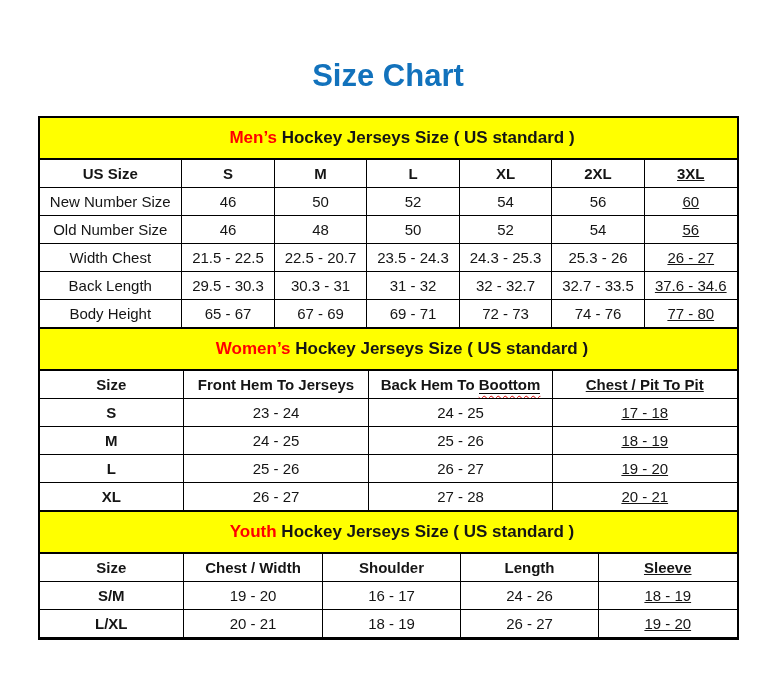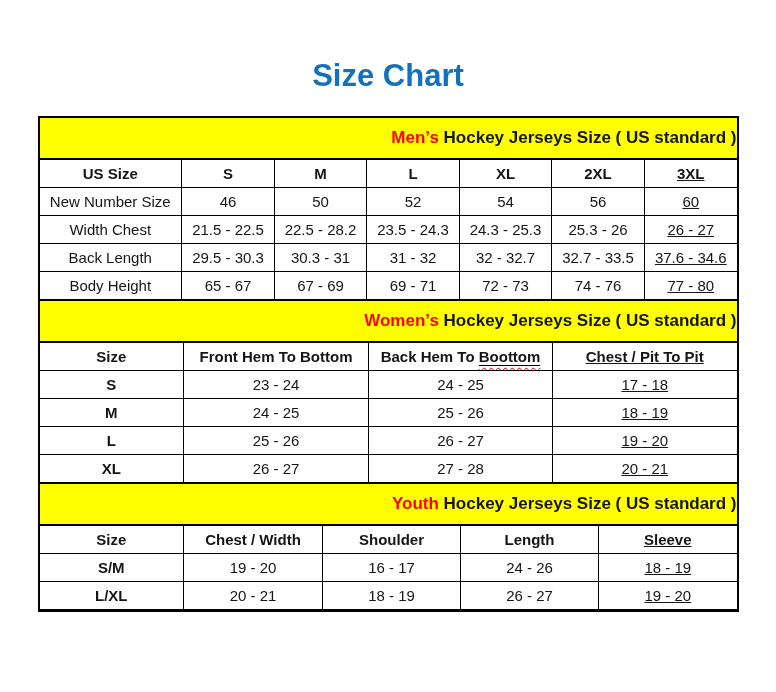--- a/index.html
+++ b/index.html
@@ -11,21 +11,21 @@
   .page-title {
     padding-top: 58px; text-align: center;
     font-size: 31px; font-weight: 700; color: #1272BC;
   }
   .chart-wrap {
     width: 697px; margin: 22px auto 0 auto;
     border: 2px solid #000;
   }
   .banner {
     background: #FFFF00; height: 40px; line-height: 40px;
-    text-align: right; font-weight: 700; font-size: 17px;
+    text-align: center; font-weight: 700; font-size: 17px;
     border-top: 1px solid #000; border-bottom: 1px solid #000; padding-left: 28px;
   }
   .banner.first { border-top: none; }
   .banner .red { color: #FF0000; }
   table {
     width: 100%; border-collapse: collapse; table-layout: fixed;
     background: #fff;
   }
   th, td {
     border: 1px solid #000; height: 27px; padding: 0 2px;
@@ -77,23 +77,32 @@
         <tr>
           <td>New Number Size</td>
           <td>46</td>
           <td>50</td>
           <td>52</td>
           <td>54</td>
           <td>56</td>
           <td>60</td>
         </tr>
         <tr>
+          <td>Old Number Size</td>
+          <td>46</td>
+          <td>48</td>
+          <td>50</td>
+          <td>52</td>
+          <td>54</td>
+          <td>56</td>
+        </tr>
+        <tr>
           <td>Width Chest</td>
           <td>21.5 - 22.5</td>
-          <td>22.5 - 28.2</td>
+          <td>22.5 - 20.7</td>
           <td>23.5 - 24.3</td>
           <td>24.3 - 25.3</td>
           <td>25.3 - 26</td>
           <td>26 - 27</td>
         </tr>
         <tr>
           <td>Back Length</td>
           <td>29.5 - 30.3</td>
           <td>30.3 - 31</td>
           <td>31 - 32</td>
@@ -118,21 +127,21 @@
     <table>
       <colgroup>
         <col style="width:144px">
           <col style="width:185px">
           <col style="width:184px">
           <col style="width:184px">
       </colgroup>
       <tbody>
         <tr class="hdr">
           <th>Size</th>
-          <th>Front Hem To Bottom</th>
+          <th>Front Hem To Jerseys</th>
           <th><span>Back Hem To</span> <span class="misspelled">Boottom</span></th>
           <th>Chest / Pit To Pit</th>
         </tr>
         <tr>
           <td class="bold">S</td>
           <td>23 - 24</td>
           <td>24 - 25</td>
           <td>17 - 18</td>
         </tr>
         <tr>

